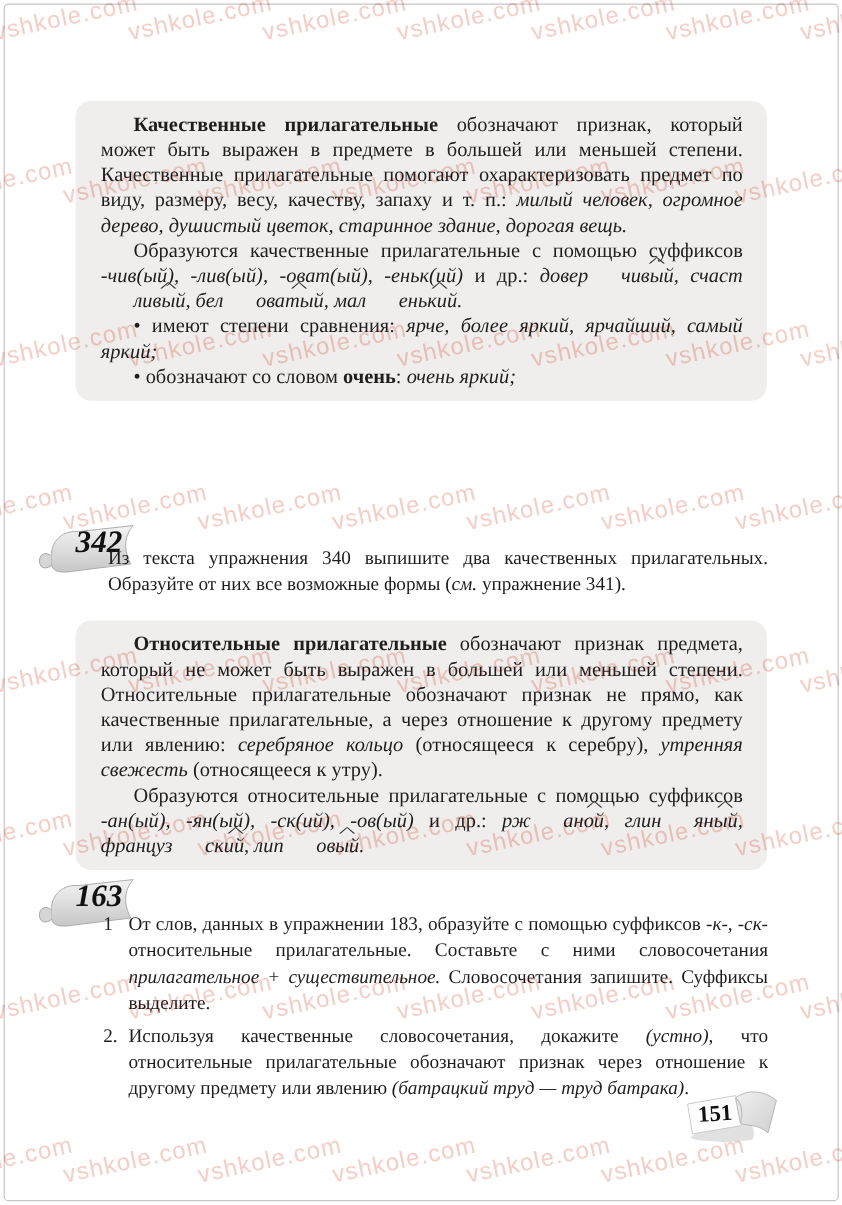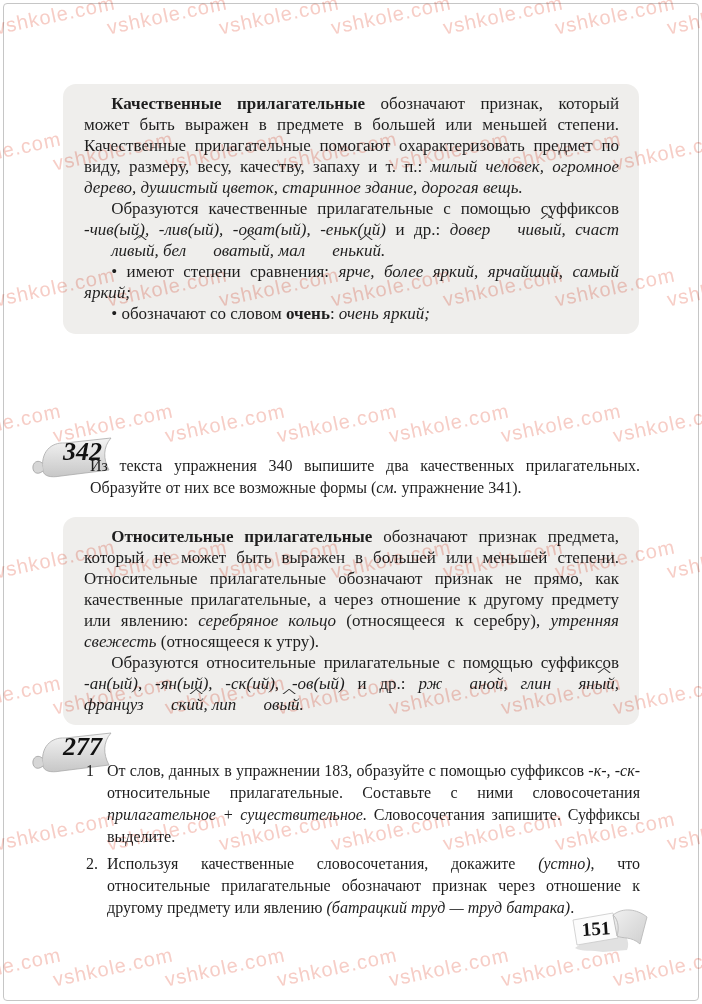--- a/index.html
+++ b/index.html
@@ -169,21 +169,21 @@
   <div class="rulebox" style="top:517px;">
     <p><span class="s-b">Относительные прилагательные</span><span> обозначают признак предмета, который не может быть выражен в большей или меньшей степени. Относительные прилагательные обозначают признак не прямо, как качественные прилагательные, а через отношение к другому предмету или явлению: </span><span class="s-i">серебряное кольцо</span><span> (относящееся к серебру), </span><span class="s-i">утренняя свежесть</span><span> (относящееся к утру).</span></p>
     <p><span>Образуются относительные прилагательные с помощью суффиксов </span><span class="s-bi">-ан(ый), -ян(ый), -ск(ий), -ов(ый)</span><span> и др.: </span><span class="s-i">рж</span><span class="s-i hat">ан</span><span class="s-i">ой, </span><span class="s-i">глин</span><span class="s-i hat">ян</span><span class="s-i">ый, </span><span class="s-i">француз</span><span class="s-i hat">ск</span><span class="s-i">ий, </span><span class="s-i">лип</span><span class="s-i hat">ов</span><span class="s-i">ый.</span></p>
   </div>
 
   <div class="ex-head" style="left:31px;top:729px;">
     <svg width="84" height="48" viewBox="0 0 84 48">
       <path d="M12,37 C9,18 20,8 34,9 L80,4 C72,13 72,25 78,36 L30,42 C19,44 13,42 12,37 Z" fill="url(#g1)" stroke="#a9a9a9" stroke-width="0.8"></path>
       <path d="M12,37 c-6,5 -11,1 -10,-5 c1,-5 6,-6 9,-3" fill="#d6d6d6" stroke="#9f9f9f" stroke-width="0.8"></path>
     </svg>
-    <span class="ex-num">277</span>
+    <span class="ex-num">163</span>
   </div>
 
   <div class="ex-text" style="left:86px;top:760px;width:554px;">
     <div class="ex-item">
       <span class="ex-item-num">1</span>
       <div class="ex-item-body"><span>От слов, данных в упражнении 183, образуйте с помощью суффиксов </span><span class="s-i">-к-, -ск-</span><span> относительные прилагательные. Составьте с ними словосочетания </span><span class="s-i">прилагательное + существительное.</span><span> Словосочетания запишите. Суффиксы выделите.</span></div>
     </div>
     <div class="ex-item">
       <span class="ex-item-num">2.</span>
       <div class="ex-item-body"><span>Используя качественные словосочетания, докажите </span><span class="s-i">(устно)</span><span>, что относительные прилагательные обозначают признак через отношение к другому предмету или явлению </span><span class="s-i">(батрацкий труд — труд батрака)</span><span>.</span></div>

